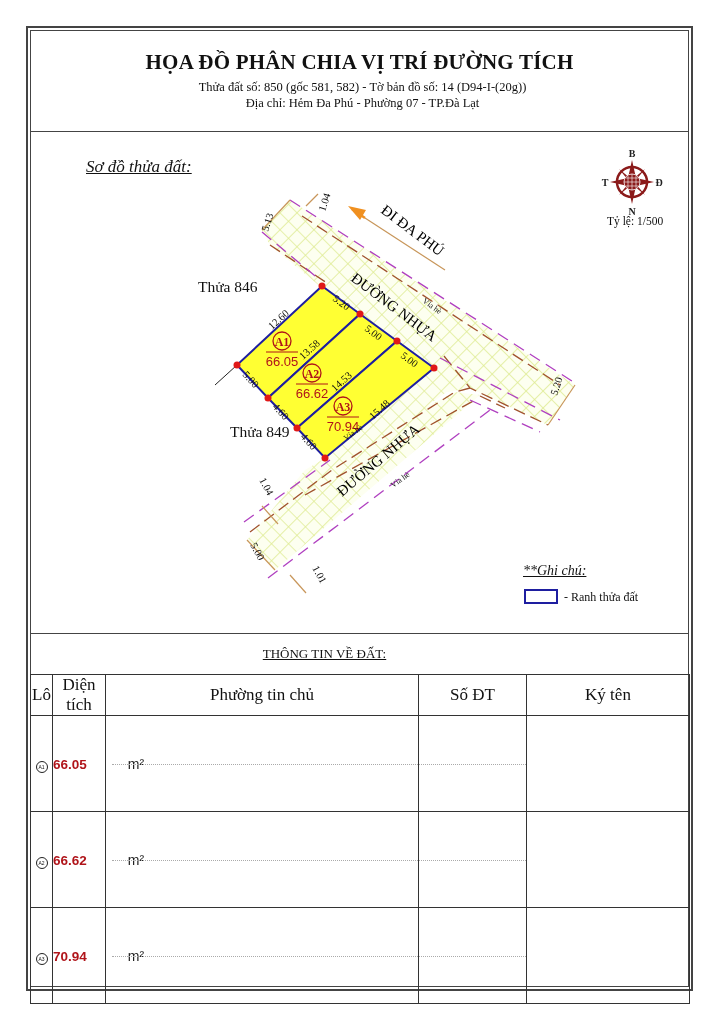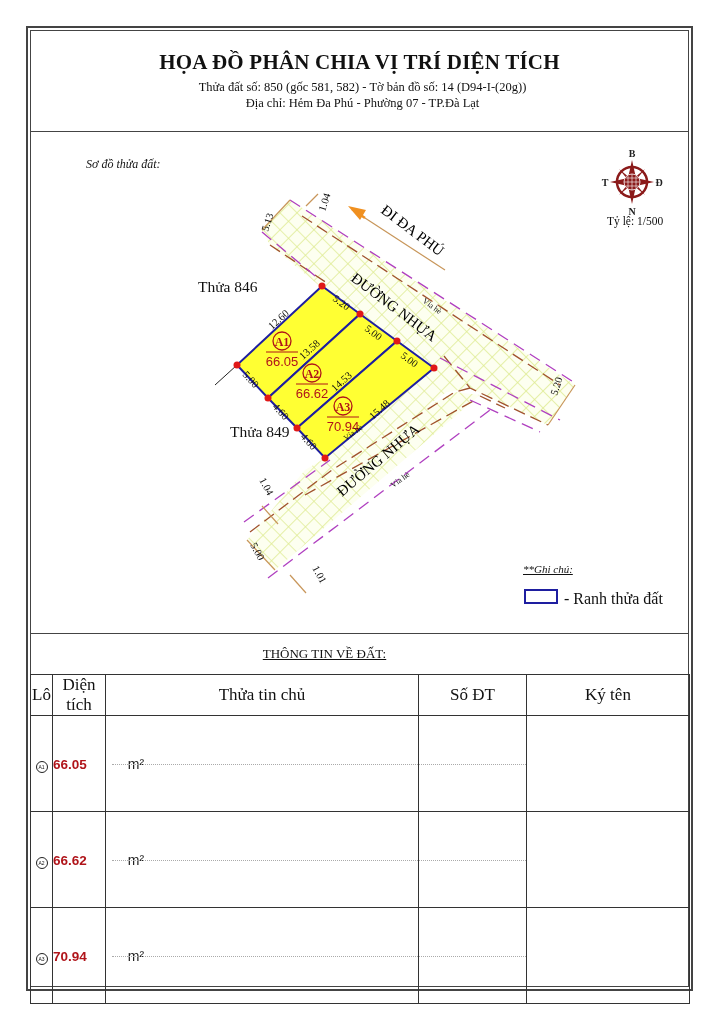--- a/index.html
+++ b/index.html
@@ -2,44 +2,44 @@
 <html><head>
 <meta charset="utf-8">
 <style>
   html, body { margin:0; padding:0; background:#fff; }
   body { width:720px; height:1018px; position:relative; overflow:hidden; font-family:"Liberation Serif", serif; color:#111; }
   .frame-outer { position:absolute; left:26px; top:26px; width:667px; height:965px; border:2px solid #444; box-sizing:border-box; }
   .frame-inner { position:absolute; left:30px; top:30px; width:659px; height:957px; border:1.5px solid #444; box-sizing:border-box; }
   .hdiv { position:absolute; left:30px; width:659px; height:0; border-top:1.5px solid #444; }
   .title { position:absolute; left:30px; width:659px; top:50px; text-align:center; font-weight:bold; font-size:21px; letter-spacing:0.2px; }
   .sub { position:absolute; left:30px; width:665px; text-align:center; font-size:12.5px; }
-  .map-label { position:absolute; font-size:12px; font-style:italic; }
+  .map-label { position:absolute; font-size:17px; font-style:italic; text-decoration:underline; }
   .thua { position:absolute; font-size:15.5px;margin-left:27px; }
   .scale { position:absolute; font-size:11.5px; }
-  .legend-title { position:absolute; font-size:11px; font-style:italic; text-decoration:underline; }
+  .legend-title { position:absolute; font-size:14px; font-style:italic; text-decoration:underline; }
   .legend-box { position:absolute; width:34px; height:15px; border:2px solid #1e1ea0; box-sizing:border-box; }
-  .legend-text { position:absolute; font-size:16px; }
+  .legend-text { position:absolute; font-size:12px; }
   .info-title { position:absolute; left:30px; width:589px; top:646px; text-align:center; font-size:13px; text-decoration:underline; }
   table.info { position:absolute; left:30px; top:674px; width:659px; border-collapse:collapse; table-layout:fixed; }
   table.info th, table.info td { border:1.5px solid #333; padding:0; font-weight:normal; }
   table.info th { height:23px; font-size:17px; }
   table.info td { height:95px; position:relative; }
   .lot-badge { display:inline-block; width:10px; height:10px; border:1.3px solid #222; border-radius:50%; font-size:5px; line-height:10px; text-align:center; font-family:"Liberation Sans", sans-serif; }
   .area-val { color:#b0141a; font-weight:bold; font-family:"Liberation Sans", sans-serif; font-size:13.5px; }
   .area-unit { font-family:"Liberation Sans", sans-serif; font-size:14px; color:#222;padding-left:41px; }
   .dots { position:absolute; left:6px; right:0; top:50%; border-top:1px dotted #aaa; }
   svg text { font-family:"Liberation Serif", serif; }
 </style>
 </head>
 <body>
 
 <div class="frame-outer"></div>
 <div class="frame-inner"></div>
 
-<div class="title">HỌA ĐỒ PHÂN CHIA VỊ TRÍ DIỆN TÍCH</div>
+<div class="title">HỌA ĐỒ PHÂN CHIA VỊ TRÍ ĐƯỜNG TÍCH</div>
 <div class="sub" style="top:80px">Thửa đất số: 850 (gốc 581, 582) - Tờ bản đồ số: 14 (D94-I-(20g))</div>
 <div class="sub" style="top:96px">Địa chỉ: Hẻm Đa Phú - Phường 07 - TP.Đà Lạt</div>
 <div class="hdiv" style="top:131px"></div>
 
 <div class="map-label" style="left:86px;top:157px">Sơ đồ thửa đất:</div>
 
 <svg style="position:absolute;left:0;top:0" width="720" height="640" viewBox="0 0 720 640">
   <defs>
     <pattern id="hatch" width="12" height="12" patternUnits="userSpaceOnUse" patternTransform="rotate(45)">
       <rect width="12" height="12" fill="#fdfff0"></rect>
@@ -177,21 +177,21 @@
     <col style="width:22px">
       <col style="width:53px">
       <col style="width:313px">
       <col style="width:108px">
       <col style="width:163px">
   </colgroup>
   <thead>
     <tr>
       <th>Lô</th>
       <th>Diện tích</th>
-      <th>Thửa tin chủ</th>
+      <th>Phường tin chủ</th>
       <th>Số ĐT</th>
       <th>Ký tên</th>
     </tr>
   </thead>
   <tbody>
     <tr>
       <td style="text-align:center"><span class="lot-badge">A1</span></td>
       <td style="text-align:center"><span class="area-val">66.05</span><span class="area-unit">m²</span></td>
       <td><div class="dots"></div><span></span></td>
       <td><div class="dots" style="left:0"></div><span></span></td>

